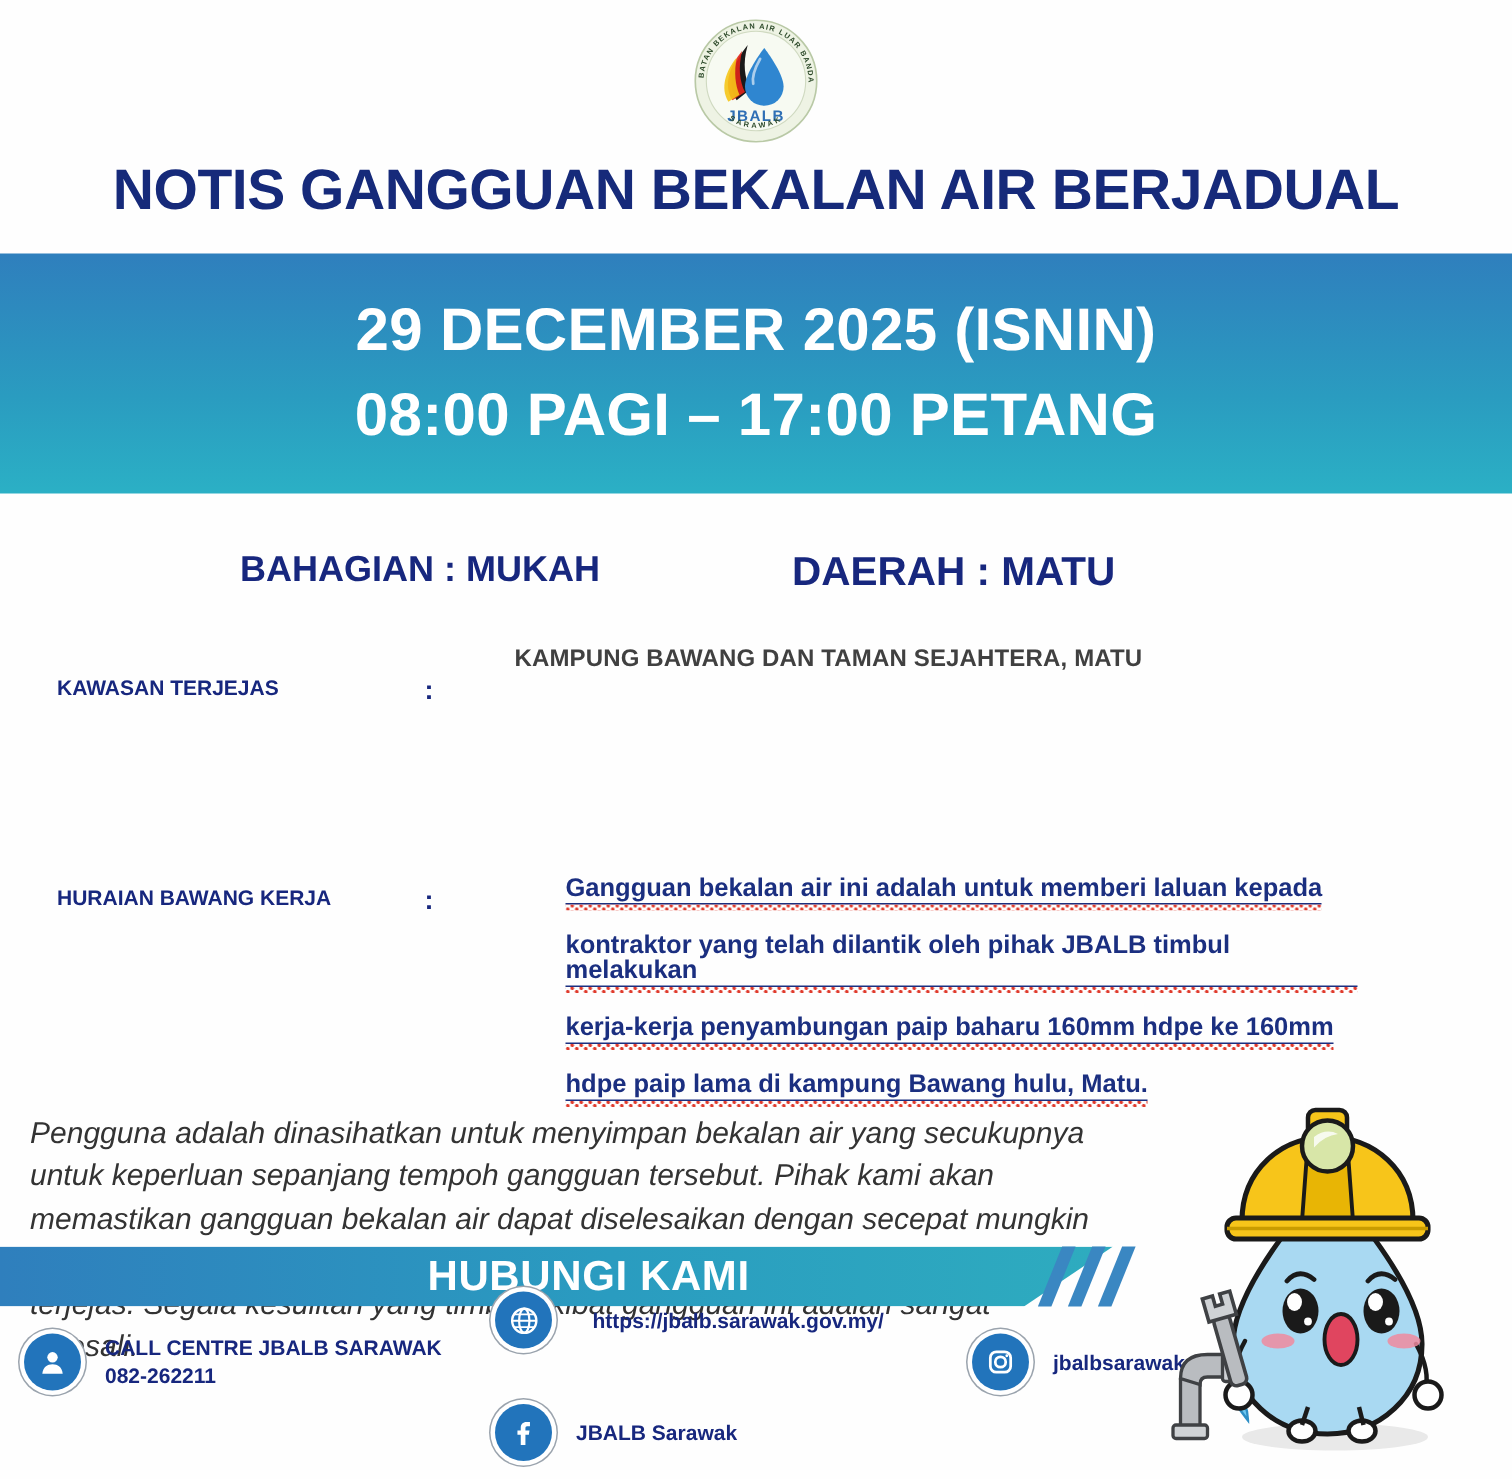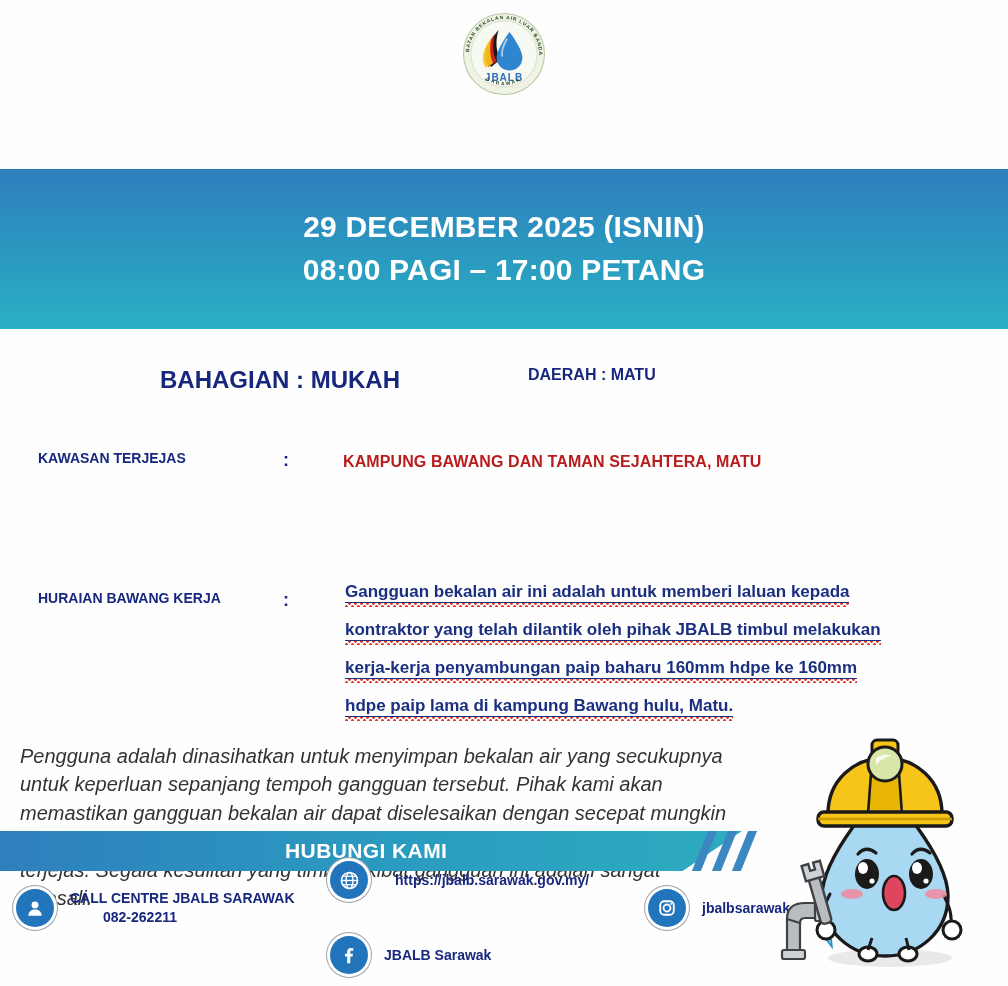--- a/index.html
+++ b/index.html
@@ -59,21 +59,21 @@
     width: 1008px;
     height: 160px;
     background: linear-gradient(180deg, #2f7fbd 0%, #2a9cc0 60%, #2bb0c5 100%);
     display: flex;
     flex-direction: column;
     justify-content: center;
     align-items: center;
   }
   .date-line {
     color: #ffffff;
-    font-size: 30px;
+    font-size: 40px;
     font-weight: bold;
     line-height: 1.42;
     letter-spacing: 0.2px;
     text-align: right;
   }
 
   
   .region-row {
     position: absolute;
     top: 366px;
@@ -86,21 +86,21 @@
     left: 160px;
     top: 0;
     font-size: 24px;
     font-weight: bold;
     color: #17277e;
   }
   .region-dist {
     position: absolute;
     left: 528px;
     top: 0;
-    font-size: 16px;
+    font-size: 27px;
     font-weight: bold;
     color: #17277e;
   }
 
   
   .field-label {
     position: absolute;
     font-size: 14px;
     font-weight: bold;
     color: #17277e;
@@ -110,24 +110,24 @@
     font-size: 18px;
     font-weight: bold;
     color: #17277e;
   }
 
   #kawasan-label { left: 38px; top: 450px; }
   #kawasan-colon { left: 283px; top: 450px; }
   #kawasan-value {
     position: absolute;
     left: 343px;
-    top: 453px;
+    top: 431px;
     font-size: 16px;
     font-weight: bold;
-    color: #b91c1c;
+    color: #404040;
     letter-spacing: 0.1px;
   }
 
   #huraian-label { left: 38px; top: 590px; }
   #huraian-colon { left: 283px; top: 590px; }
 
   .huraian-body {
     position: absolute;
     left: 345px;
     top: 583px;
@@ -137,21 +137,21 @@
     font-size: 17px;
     font-weight: bold;
     color: #1b2f80;
     line-height: 1;
     margin-bottom: 18px;
     display: inline-block;
     position: relative;
     border-bottom: 1.5px solid #1b2f80;
     padding-bottom: 2px;
   }
-  .huraian-line-wrap { display: block; }
+  .huraian-line-wrap { display: block; margin-left: 32px; }
   
   .huraian-line::after {
     content: "";
     position: absolute;
     left: 0;
     right: 0;
     bottom: -5px;
     height: 4px;
     background-image:
       radial-gradient(circle at 1.5px 3.2px, #e03b2d 1.1px, transparent 1.3px),
@@ -181,21 +181,21 @@
     top: 831px;
     width: 742px;
     height: 40px;
     background: linear-gradient(90deg, #2f7fbd 0%, #2a9cc0 55%, #2eacbf 100%);
     clip-path: polygon(0 0, 100% 0, 92% 100%, 0 100%);
     display: flex;
     align-items: center;
   }
   .contact-banner-text {
     color: #ffffff;
-    font-size: 21px;
+    font-size: 28px;
     font-weight: bold;
     margin-left: 285px;
     letter-spacing: 0.4px;
   }
   .slash-group {
     position: absolute;
     left: 694px;
     top: 831px;
     width: 80px;
     height: 40px;
@@ -230,21 +230,21 @@
     position: relative;
     box-shadow: 0 0 0 3px #ffffff, 0 0 0 4px #9aa3ad;
   }
   .ctext {
     margin-left: 16px;
     font-size: 14px;
     font-weight: bold;
     color: #17277e;
     line-height: 1.35;
   }
-  .ctext .sub { display: block; margin-left: 33px; }
+  .ctext .sub { display: block; }
 
   #contact-call { left: 16px; top: 889px; }
   #contact-web  { left: 330px; top: 861px; gap: 11px; }
   #contact-ig   { left: 608px; top: 889px; padding-left: 40px; }
   #contact-fb   { left: 330px; top: 936px; }
 
   
   .mascot {
     position: absolute;
     left: 760px;
@@ -279,20 +279,21 @@
         <text font-family="Liberation Sans, sans-serif" font-size="5.4" font-weight="bold" fill="#2d4a2a" letter-spacing="0.9">
           <textPath href="#arcTop" startOffset="50%" text-anchor="middle">JABATAN BEKALAN AIR LUAR BANDAR</textPath>
         </text>
         <text font-family="Liberation Sans, sans-serif" font-size="5.4" font-weight="bold" fill="#2d4a2a" letter-spacing="2">
           <textPath href="#arcBot" startOffset="50%" text-anchor="middle">SARAWAK</textPath>
         </text>
       </svg>
     </div>
   </div>
 
+  <div class="title">NOTIS GANGGUAN BEKALAN AIR BERJADUAL</div>
 
   <div class="date-banner">
     <div class="date-line">29 DECEMBER 2025 (ISNIN)</div>
     <div class="date-line">08:00 PAGI – 17:00 PETANG</div>
   </div>
 
   <div class="region-row">
     <div class="region-div">BAHAGIAN : MUKAH</div>
     <div class="region-dist">DAERAH : MATU</div>
   </div>

